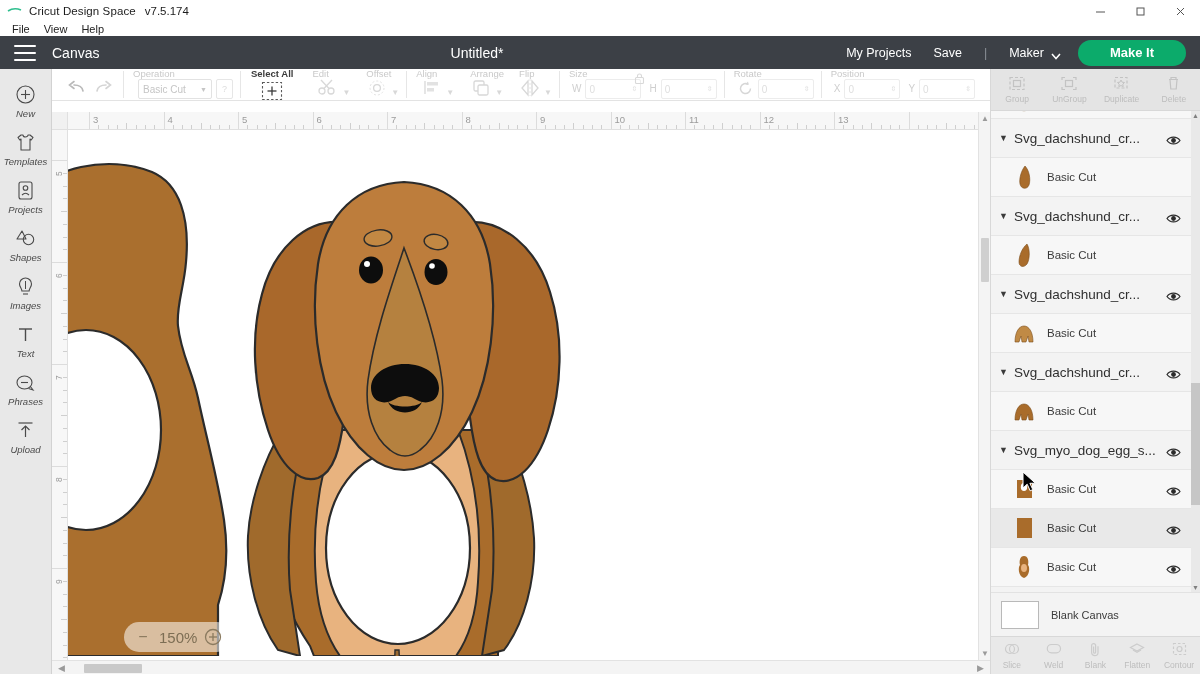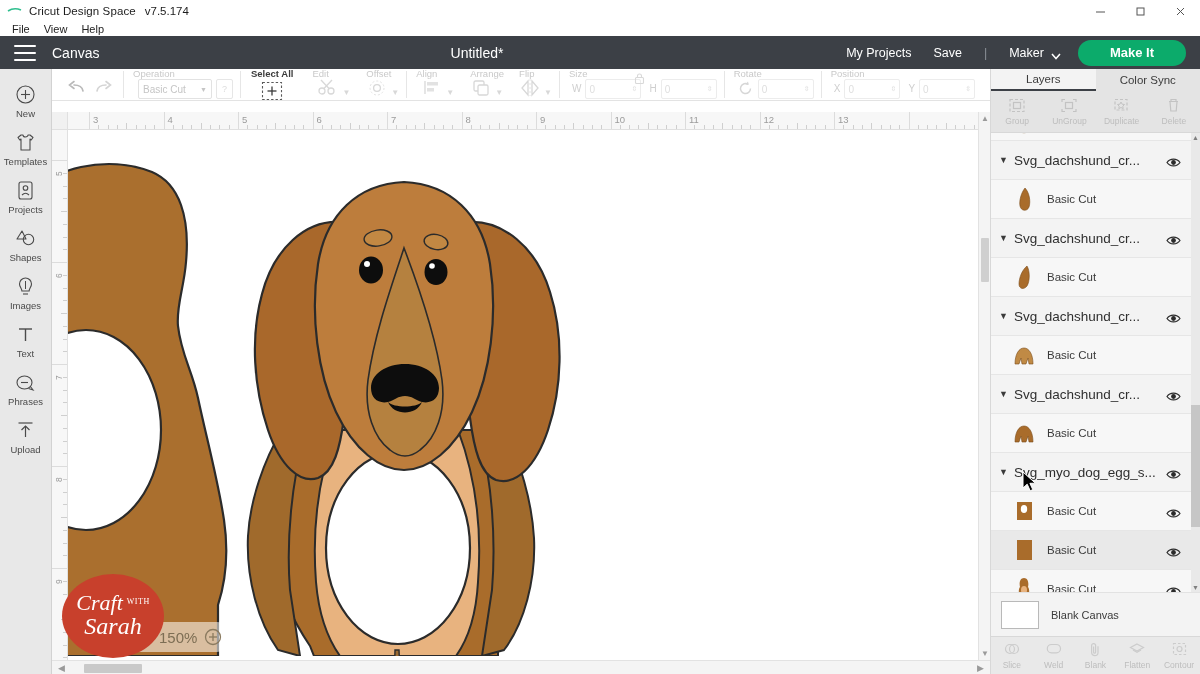--- a/index.html
+++ b/index.html
@@ -52,21 +52,21 @@
     border: none; border-radius: 16px; height: 26px; padding: 0 32px; cursor: pointer;
     font-family: "Liberation Sans", sans-serif;
   }
 
   
   .leftrail {
     position: absolute; top: 69px; left: 0; width: 52px; height: 605px;
     background: #e8e8e8; border-right: 1px solid #d2d2d2;
     display: flex; flex-direction: column; align-items: center; padding-top: 8px;
   }
-  .rail-item { width: 52px; height: 48px; display:flex; flex-direction: column; align-items:center; justify-content:center; cursor:pointer;}
+  .rail-item { width: 52px; height: 48px; display:flex; flex-direction: column; align-items:center; justify-content:center; cursor:pointer;font-style:italic;}
   .rail-ico { height: 21px; display:flex; align-items:center; justify-content:center; color:#4a4a4a;}
   .rail-lbl { font-size: 9.5px; color: #4a4a4a; margin-top: 3px; }
 
   
   .edittoolbar {
     position: absolute; top: 69px; left: 52px; width: 938px; height: 32px;
     background: #fff; border-bottom: 1px solid #e3e3e3;
     display: flex; align-items: center;
   }
   .tool-grp { display: flex; align-items: flex-end; height: 43px; padding: 0 7px; position: relative;}
@@ -722,45 +722,34 @@
       <span class="zoom-val">150%</span>
       <span class="zoom-plus">
         <svg width="18" height="18" viewBox="0 0 18 18">
             <circle cx="9" cy="9" r="7.5" fill="none" stroke="#8a7a5f" stroke-width="1.3"></circle>
             <line x1="9" y1="5" x2="9" y2="13" stroke="#8a7a5f" stroke-width="1.3"></line>
             <line x1="5" y1="9" x2="13" y2="9" stroke="#8a7a5f" stroke-width="1.3"></line>
           </svg>
       </span>
     </div>
 
-    <div class="watermark">
-      <div>
-        <span class="wm-l1">Craft</span>
-        <span class="wm-sm">WITH</span>
-      </div>
-      <div class="wm-l2">Sarah</div>
-    </div>
   </div>
 
   <div class="hscroll">
     <span class="arrL">◀</span>
     <div class="thumb"></div>
     <span class="arrR">▶</span>
   </div>
   <div class="vscroll" style="left:978px;right:auto;top:112px;height:548px;">
     <span class="arrU">▲</span>
     <div class="thumb"></div>
     <span class="arrD">▼</span>
   </div>
 
   <div class="rightpanel">
-    <div class="rp-tabs">
-      <div class="rp-tab active">Layers</div>
-      <div class="rp-tab">Color Sync</div>
-    </div>
 
     <div class="rp-actions">
       <div class="rp-act">
         <span class="ic">
           <svg width="16" height="15" viewBox="0 0 16 15">
               <rect x="1" y="1.5" width="14" height="12" fill="none" stroke="#c3c3c3" stroke-width="1.2" stroke-dasharray="3 2"></rect>
               <rect x="4.5" y="4.5" width="7" height="6" fill="none" stroke="#c3c3c3" stroke-width="1.2"></rect>
             </svg>
         </span>
         <span class="lb">Group</span>

